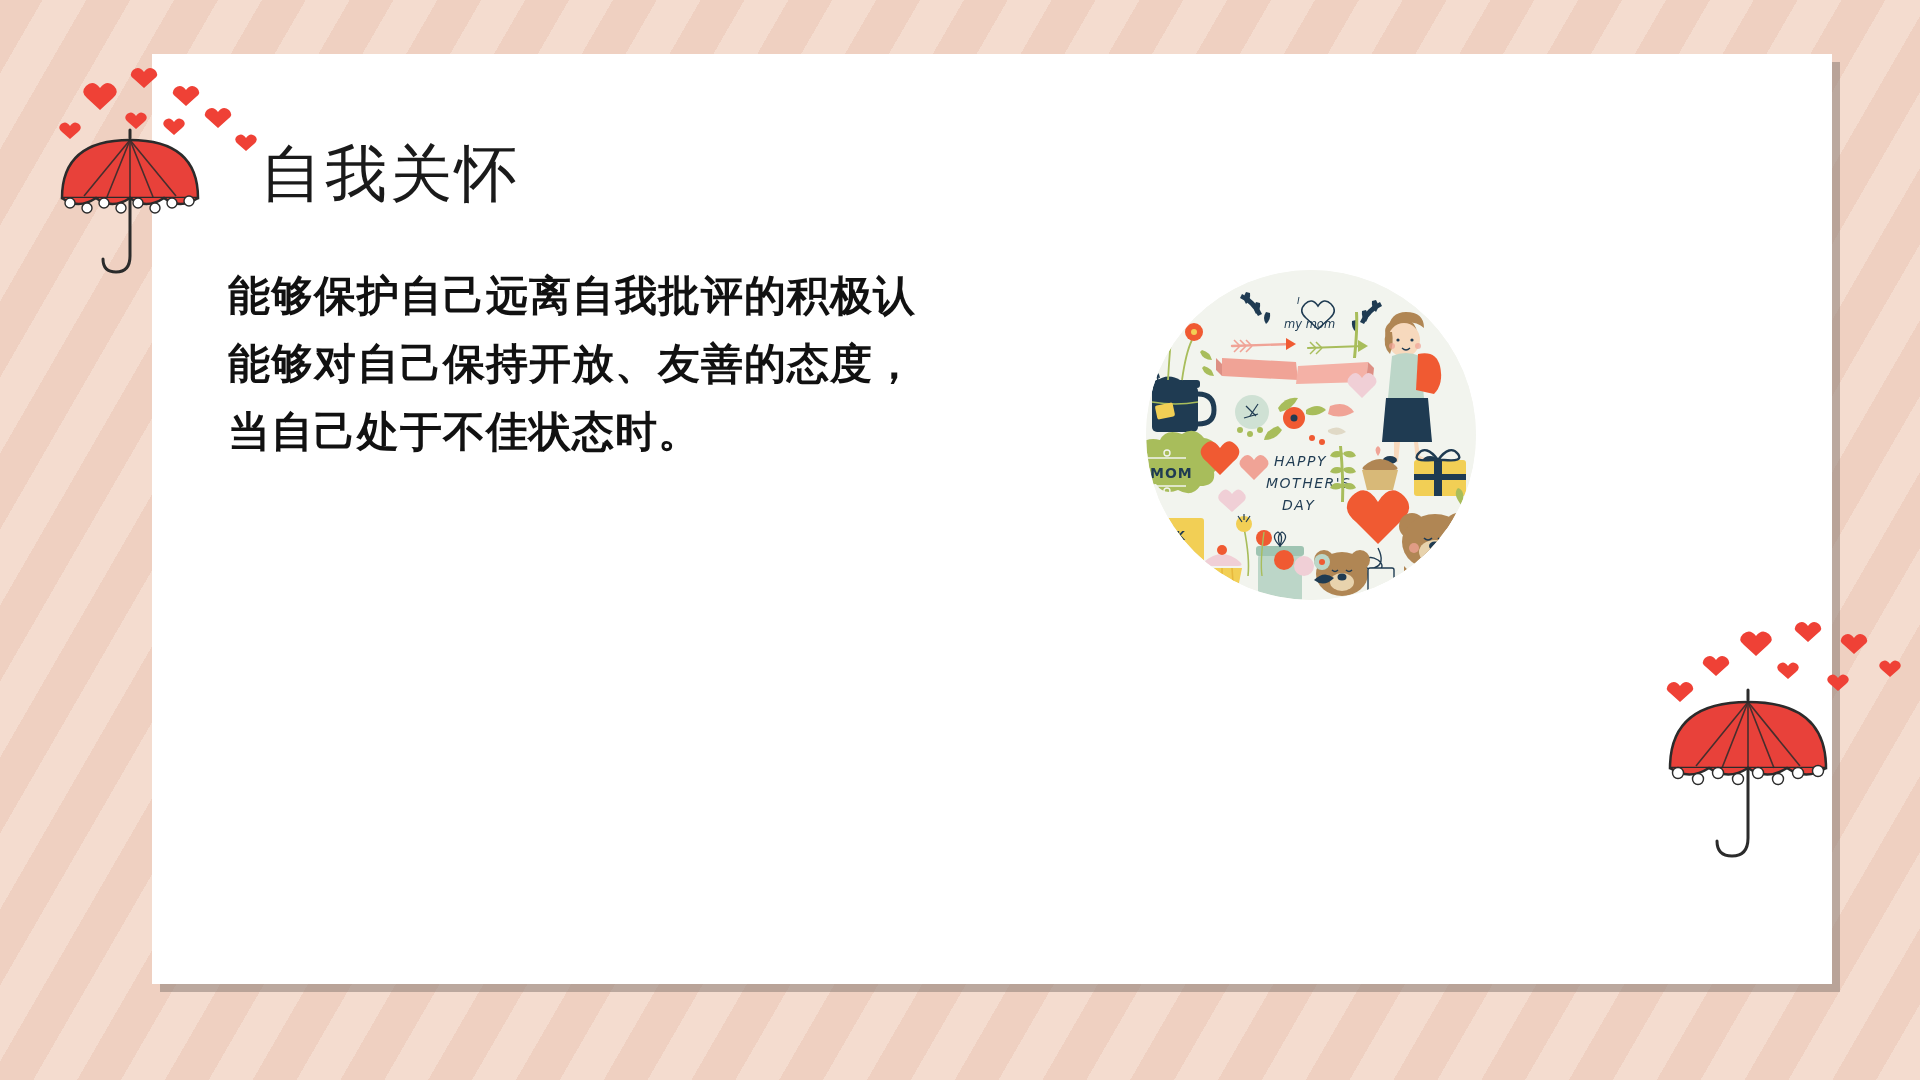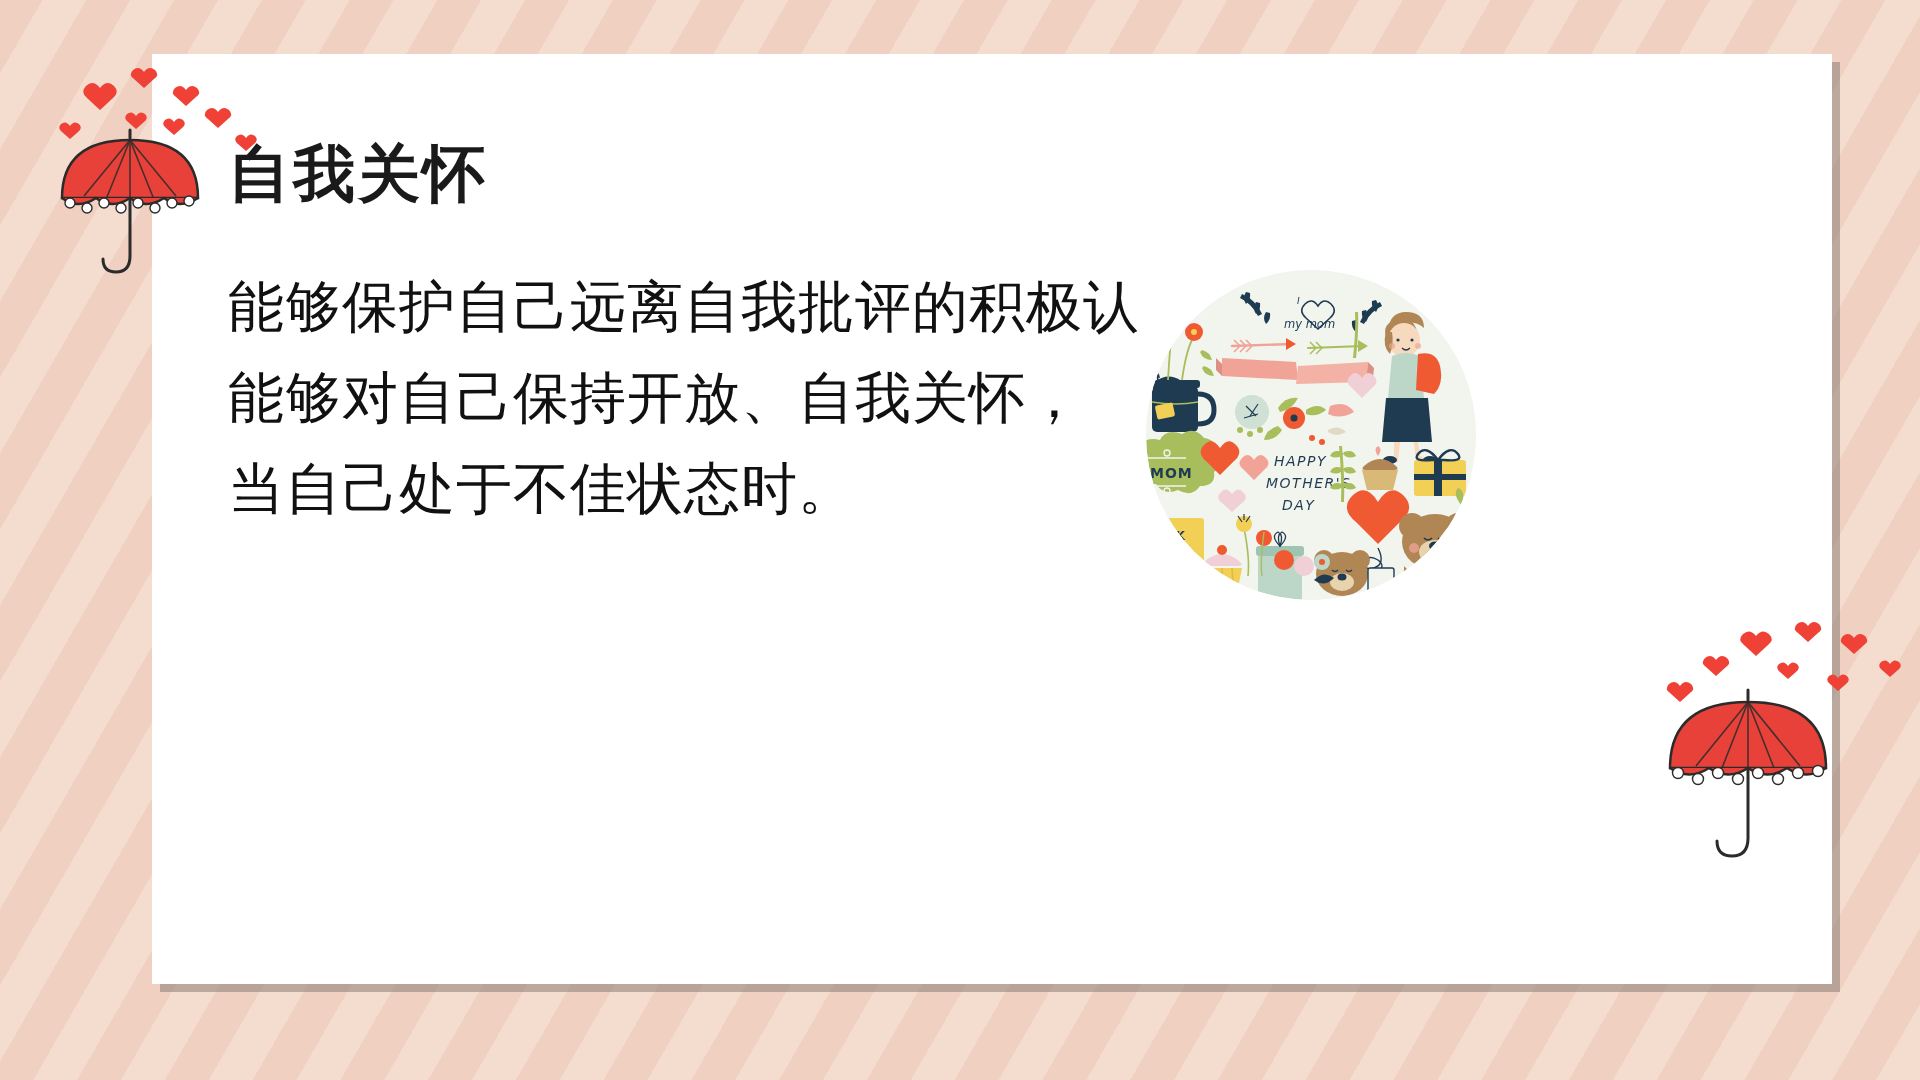--- a/index.html
+++ b/index.html
@@ -33,35 +33,37 @@
     position:absolute;
     left:152px; top:54px;
     width:1680px; height:930px;
     background:#ffffff;
   }
 
   
   #text-block { position:absolute; left:228px; top:140px; width:880px; }
   #page-title {
     font-family:"DejaVu Sans", sans-serif;
-    font-weight:700;
+    font-weight:400;
     font-size:62px;
     color:#1a1a1a;
     letter-spacing:3px;
     line-height:1.1;
+    margin-left:32px;
   }
   #body-paragraph {
     margin-top:54px;
     font-family:"DejaVu Serif", serif;
-    font-size:56px;
+    font-size:42px;
     line-height:1.62;
     color:#111111;
     letter-spacing:1px;
     width:830px;
     text-align:justify;
+    font-weight:bold;
   }
   #body-paragraph .ln { display:block; white-space:nowrap; }
 
   
   #illustration {
     position:absolute;
     left:1146px; top:270px;
     width:330px; height:330px;
     border-radius:50%;
     background:#f2f4ee;
@@ -158,21 +160,21 @@
       <path d="M108 100 L108 90" stroke="#2b2b2b" stroke-width="3" stroke-linecap="round"></path>
       <path d="M108 168 L108 238 q0 18 -16 18 q-15 0 -15 -15" stroke="#2b2b2b" stroke-width="3" fill="none" stroke-linecap="round"></path>
     </g>
   </svg>
 </div>
 
 <div id="text-block">
   <h1 id="page-title">自我关怀</h1>
   <div id="body-paragraph">
     <span class="ln">能够保护自己远离自我批评的积极认</span>
-    <span class="ln">能够对自己保持开放、自我关怀，</span>
+    <span class="ln">能够对自己保持开放、友善的态度，</span>
     <span class="ln">当自己处于不佳状态时。</span>
   </div>
 </div>
 
 <div id="illustration">
   <svg viewBox="0 0 330 330" xmlns="http://www.w3.org/2000/svg">
     <defs>
       <clipPath id="circleClip">
           <circle cx="165" cy="165" r="165"></circle>
         </clipPath>

